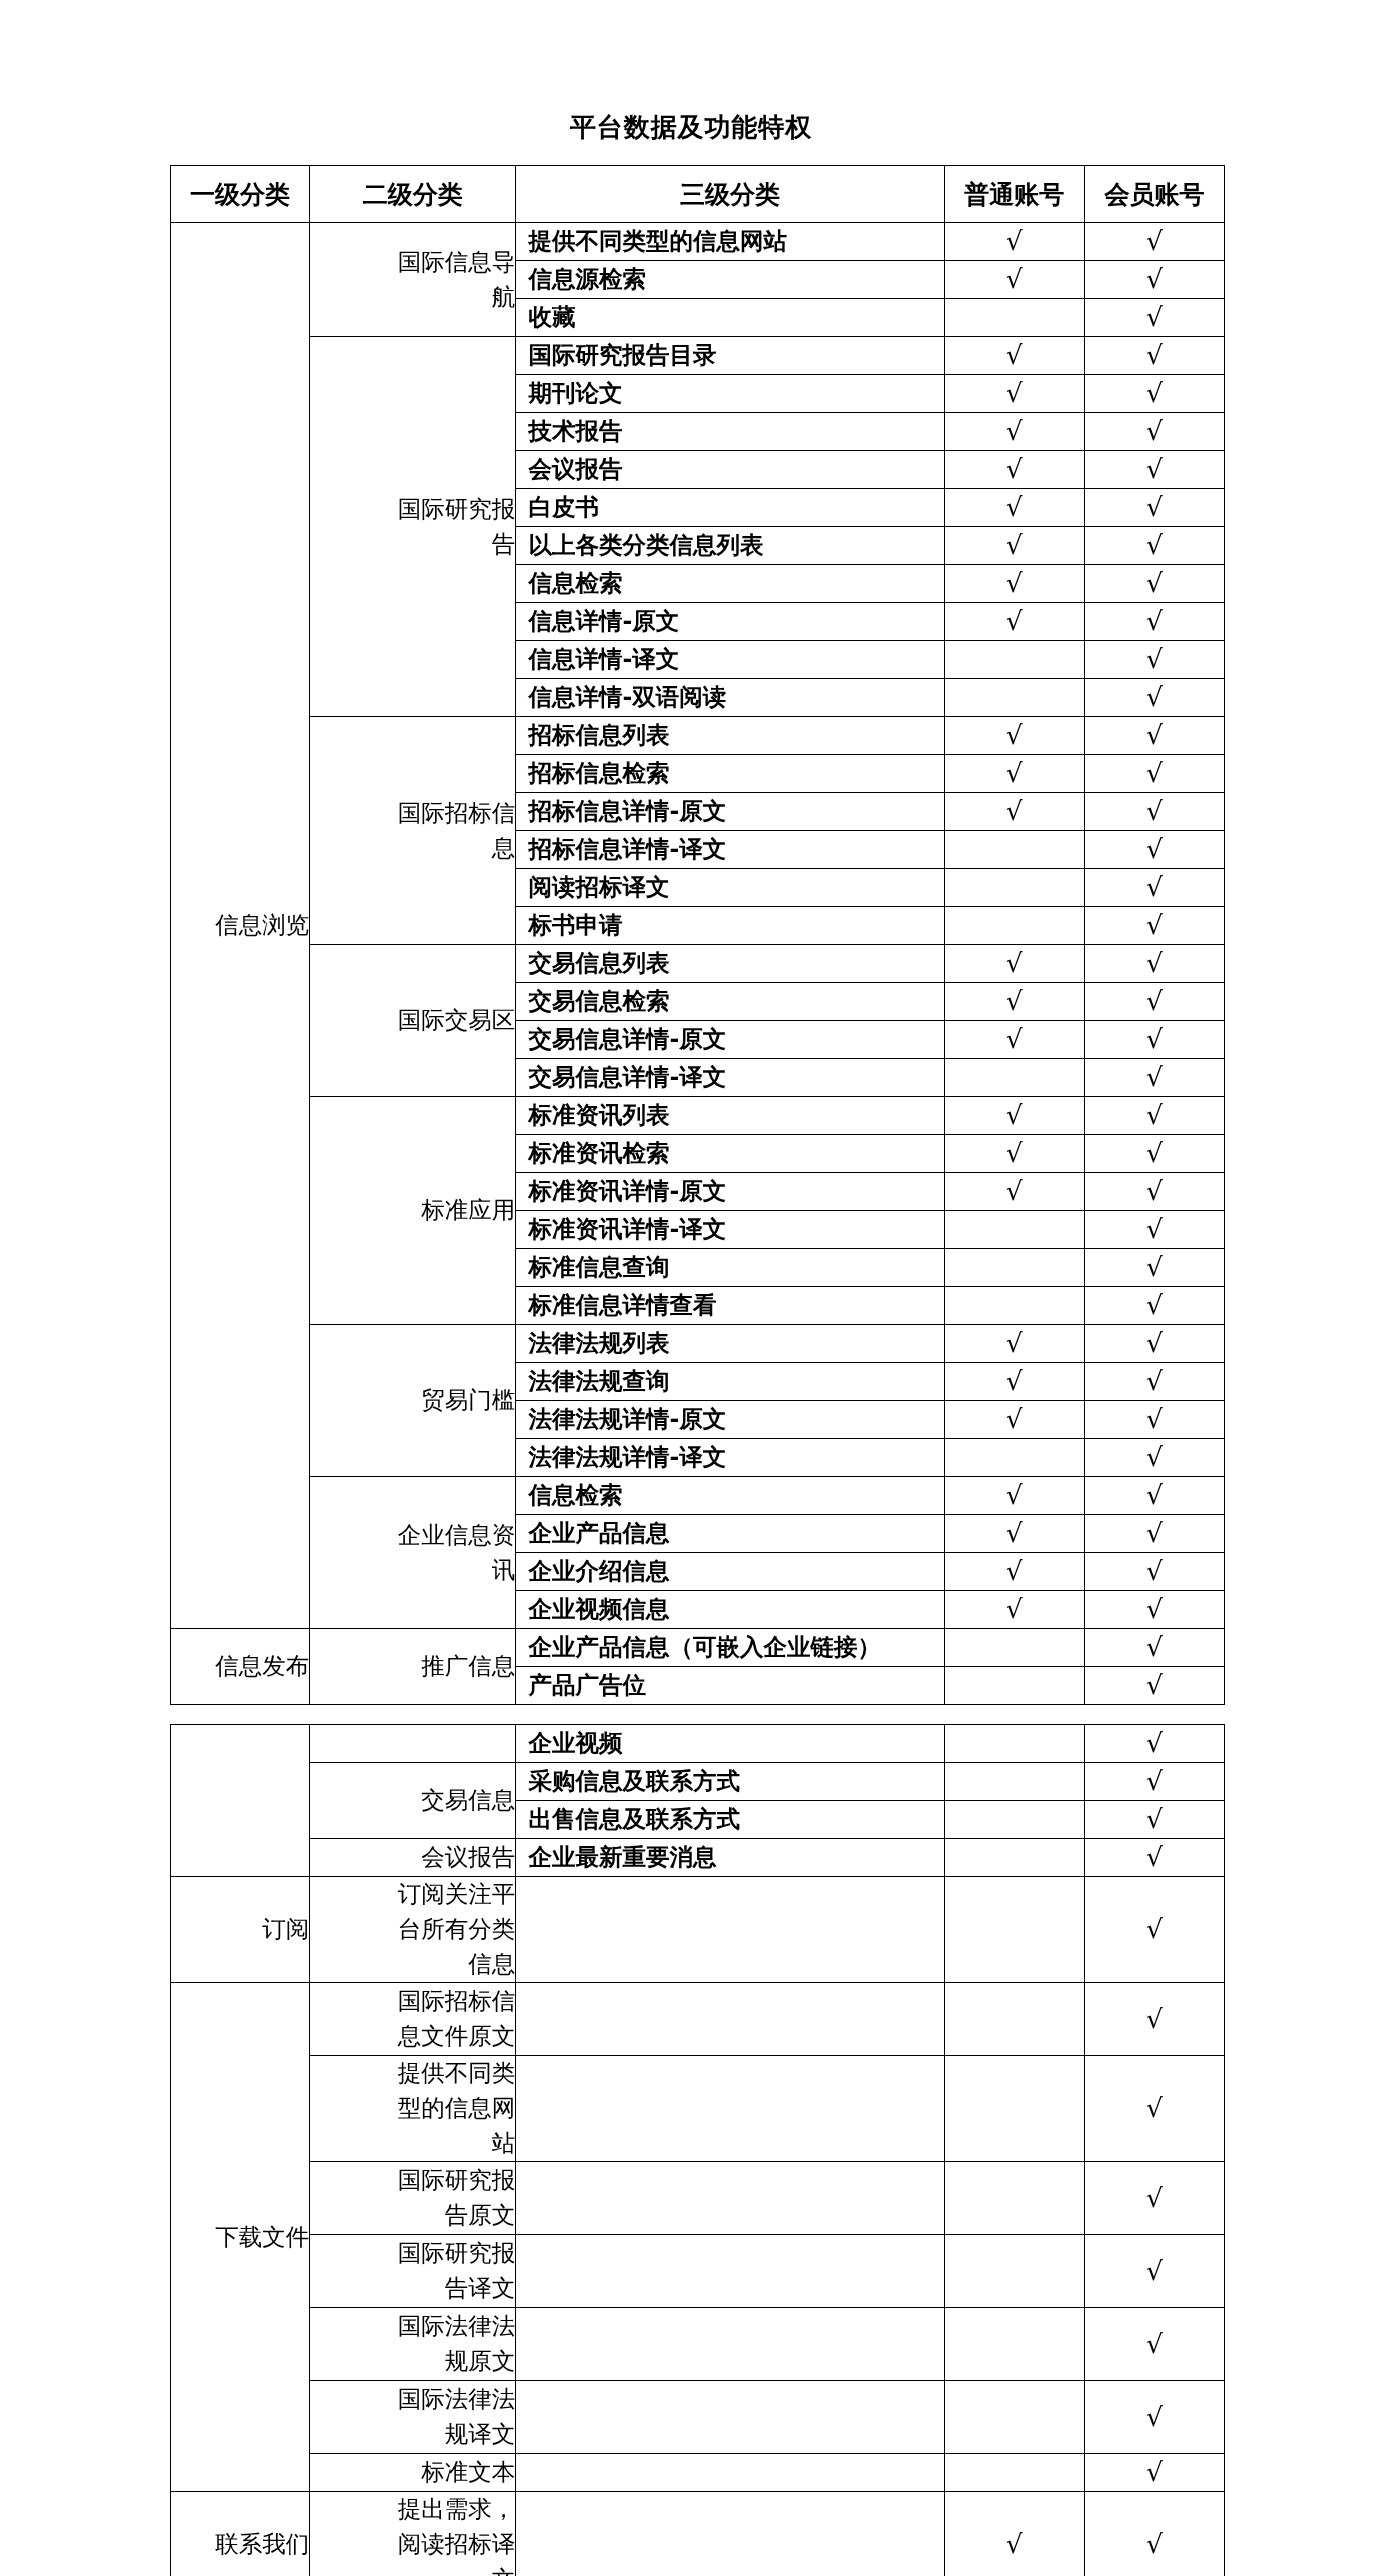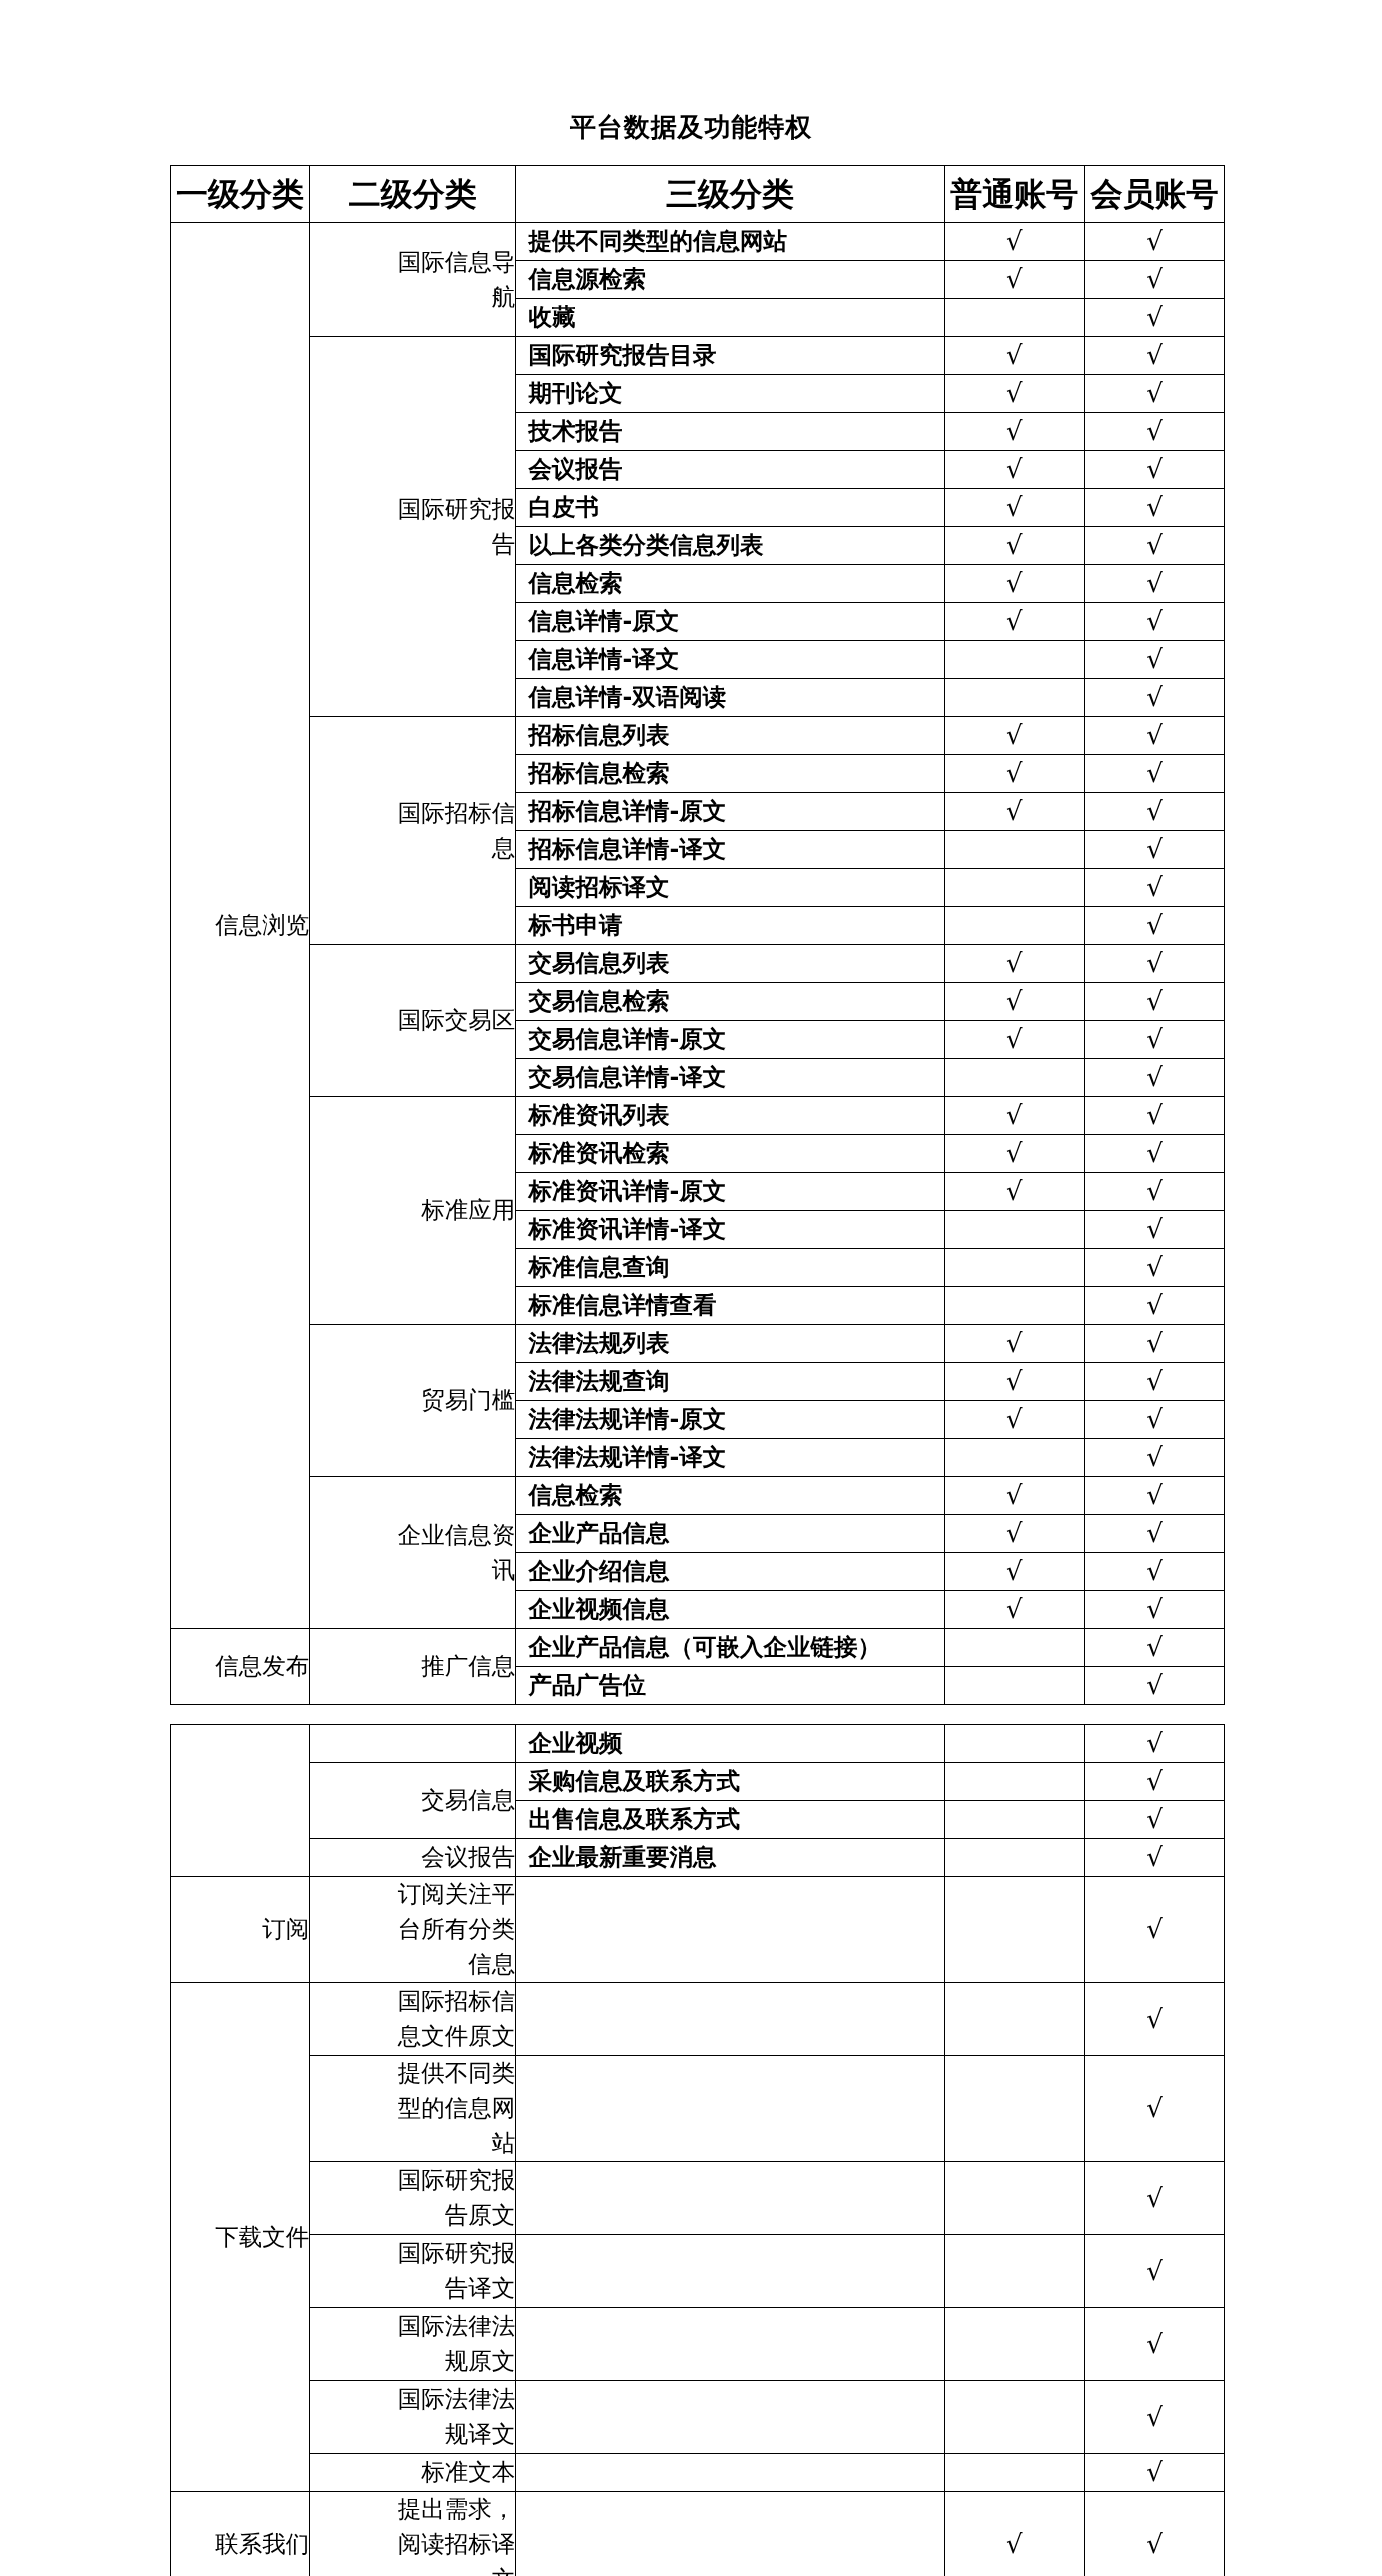--- a/index.html
+++ b/index.html
@@ -2,21 +2,21 @@
 <html style="font-size:14px"><head>
 <meta charset="utf-8">
 <style>
   html, body { margin: 0; padding: 0; background: #ffffff; }
   body { width: 1382px; height: 2576px; position: relative; font-family: "DejaVu Sans", "Liberation Sans", sans-serif; color: #000; }
   .title { position: absolute; top: 105px; left: 0; width: 1382px; text-align: center; font-family: "DejaVu Serif", "Liberation Serif", serif; font-size: 26px; line-height: 45px; font-weight: bold; letter-spacing: 0.9px; }
   table { position: absolute; left: 170px; border-collapse: collapse; table-layout: fixed; width: 1055px; }
   #t1 { top: 165px; }
   #t2 { top: 1724px; }
   td, th { border: 1.7px solid #000; padding: 0; font-size: 23.5px; font-weight: normal; line-height: 33px; box-sizing: border-box; }
-  th { height: 57px; font-family: "DejaVu Serif", "Liberation Serif", serif; font-weight: bold; font-size: 32px; }
+  th { height: 57px; font-family: "DejaVu Serif", "Liberation Serif", serif; font-weight: bold; font-size: 25px; }
   td.c1, td.c2 { text-align: right; }
   td.c3 { text-align: left; padding-left: 12.2px; font-weight: bold; }
   td.c4, td.c5 { text-align: center; font-family: "DejaVu Serif", "Liberation Serif", serif; font-size: 26px; }
   tr.r1 td { height: 38px; }
   tr.r2 td { height: 73px; }
   .wrap2 { display: inline-block; width: 5.2em; line-height: 35px; }
 </style>
 </head>
 <body>
 

